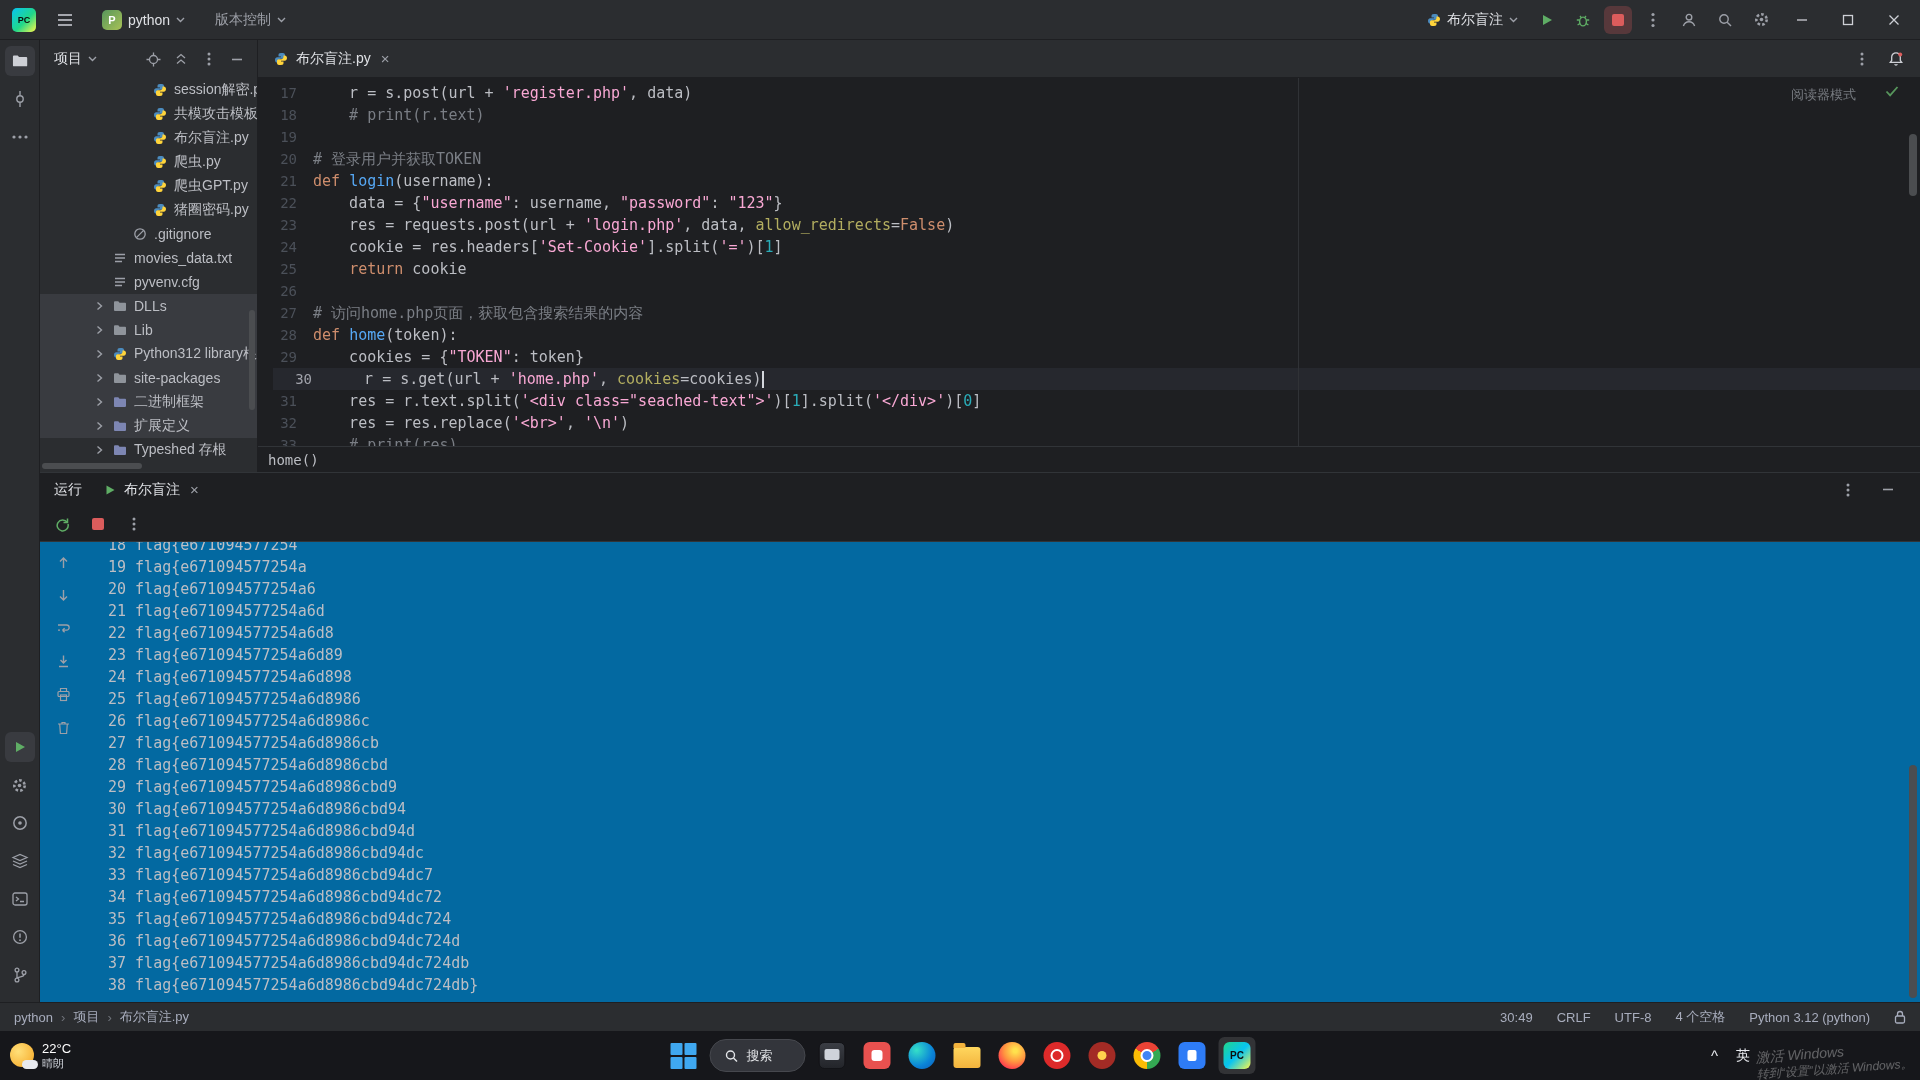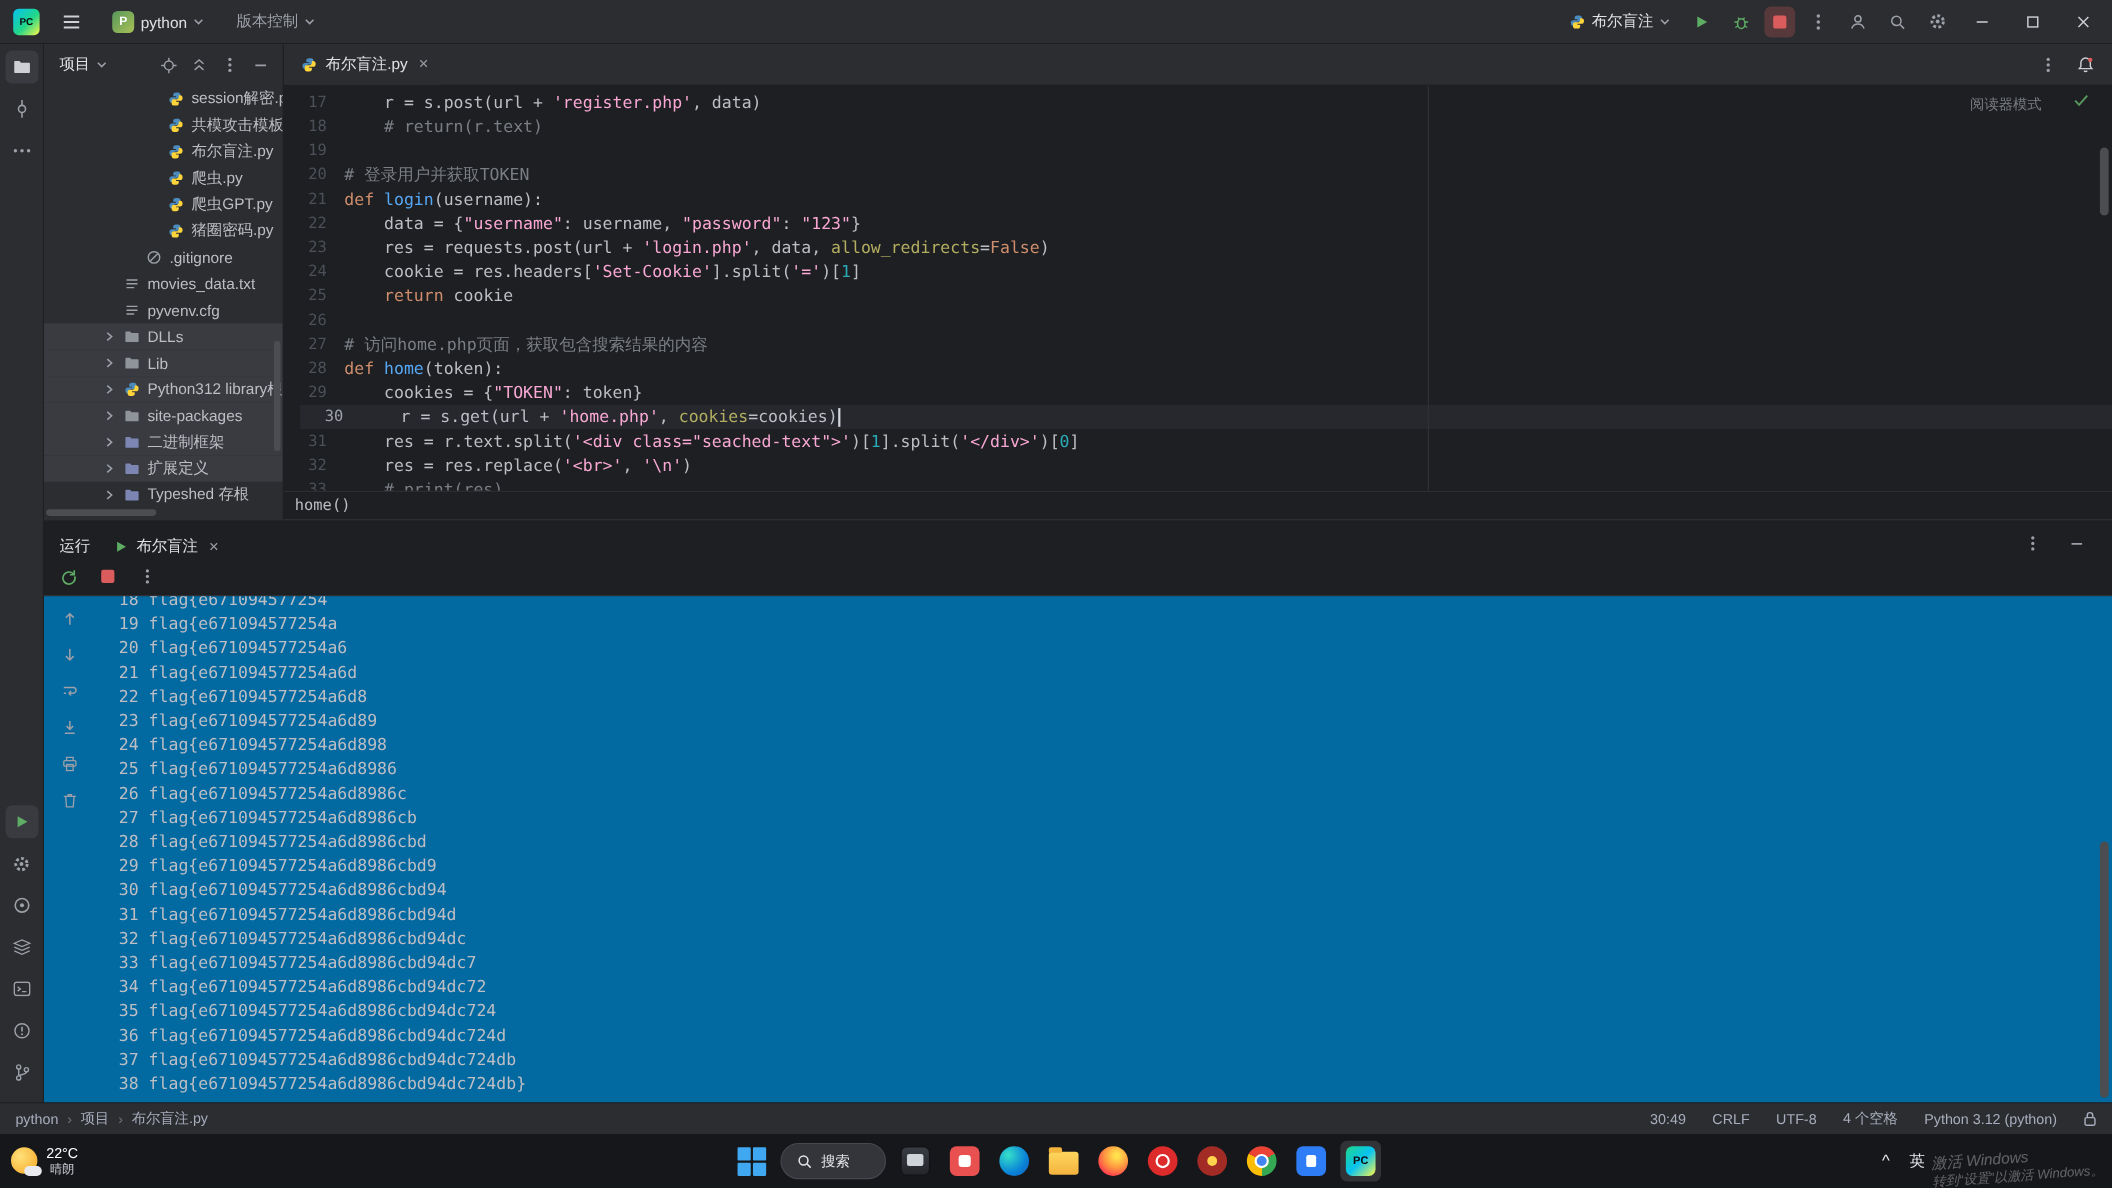--- a/index.html
+++ b/index.html
@@ -67,21 +67,21 @@
   .tk-c{color:#7a7e85;} .tk-a{color:#b3ae60;} .tk-n{color:#2aacb8;}
   .caret{display:inline-block;width:2px;height:17px;background:#d4d7dd;vertical-align:text-bottom;}
   .guide{position:absolute;top:0;bottom:0;left:1040px;width:1px;background:#303236;}
   .reader{position:absolute;top:8px;right:64px;color:#787c82;font-size:13px;
     font-family:"Liberation Sans",sans-serif;}
   .check{position:absolute;top:6px;right:20px;}
   .crumb{height:26px;background:#1e1f22;border-top:1px solid #313438;display:flex;align-items:center;
     padding-left:10px;font-family:"DejaVu Sans Mono",monospace;font-size:14px;color:#bcbec4;flex:none;}
 
   
-  .run-header{height:34px;background:#1e1f22;border-top:1px solid #313438;display:flex;align-items:flex-end;
+  .run-header{height:34px;background:#1e1f22;border-top:1px solid #313438;display:flex;align-items:center;
     padding:0 14px;gap:22px;flex:none;font-size:14px;}
   .rh-title{color:#dfe1e5;}
   .rtab{display:flex;align-items:center;gap:8px;color:#dfe1e5;}
   .rh-right{margin-left:auto;display:flex;align-items:center;gap:16px;padding-right:6px;}
   .run-toolbar{height:36px;background:#1e1f22;border-bottom:1px solid #313438;display:flex;align-items:center;
     gap:12px;padding-left:10px;flex:none;}
   .ricon{width:24px;height:24px;display:flex;align-items:center;justify-content:center;border-radius:4px;}
   .console-row{flex:1;display:flex;min-height:0;position:relative;background:#0369a1;}
   .cicons{width:46px;flex:none;display:flex;flex-direction:column;align-items:center;padding-top:8px;gap:9px;}
   .cout{flex:1;overflow:hidden;padding-left:22px;font-family:"DejaVu Sans Mono",monospace;font-size:15px;}
@@ -93,21 +93,21 @@
     padding:0 14px;font-size:13px;color:#a8adbd;flex:none;}
   .sb-left{display:flex;align-items:center;gap:8px;}
   .sb-sep{color:#6f737a;}
   .sb-right{margin-left:auto;display:flex;align-items:center;gap:24px;}
 
   
   .taskbar{height:49px;background:#16171b;position:relative;display:flex;align-items:center;flex:none;}
   .weather{position:absolute;left:10px;display:flex;align-items:center;gap:8px;}
   .sun{width:24px;height:24px;border-radius:50%;background:radial-gradient(circle at 35% 35%,#ffe07a,#f5a623);position:relative;}
   .sun::after{content:"";position:absolute;right:-4px;bottom:-2px;width:16px;height:9px;border-radius:6px;background:#e8eaef;}
-  .wtxt{display:flex;flex-direction:column;line-height:1.15;align-items:center;}
+  .wtxt{display:flex;flex-direction:column;line-height:1.15;}
   .wtemp{color:#fff;font-size:13px;}
   .wdesc{color:#c9cdd4;font-size:11px;}
   .tb-center{position:absolute;left:50%;transform:translateX(-50%);display:flex;align-items:center;gap:8px;}
   .tb-app{padding:5px;border-radius:6px;display:flex;align-items:center;justify-content:center;}
   .tb-app.active{background:rgba(255,255,255,.12);}
   .tb-start{width:27px;height:27px;display:grid;grid-template-columns:12px 12px;grid-template-rows:12px 12px;gap:2px;align-content:center;justify-content:center;}
   .tb-start span{background:#3fa8f0;display:block;border-radius:1px;}
   .search-pill{height:33px;min-width:96px;border-radius:17px;background:#33353b;border:1px solid #46484e;
     display:flex;align-items:center;gap:8px;padding:0 14px;color:#e3e5e8;font-size:13px;}
   .tbic{width:27px;height:27px;display:block;position:relative;border-radius:6px;}
@@ -538,21 +538,21 @@
                     <path d="M6.6 13.2a1.6 1.6 0 0 0 2.8 0" fill="none" stroke="#ced0d6" stroke-width="1.3"></path>
                     <circle cx="12.2" cy="3.4" r="2" fill="#db5c5c"></circle>
                   </svg>
               </span>
             </span>
           </div>
           <div class="editor">
             <span class="guide"></span>
             <div class="code">
                 <div class="cl"><span class="ln">17</span><span class="ct"><span class="tk-d">    r = s.post(url + </span><span class="tk-s">'register.php'</span><span class="tk-d">, data)</span></span></div>
-                <div class="cl"><span class="ln">18</span><span class="ct"><span class="tk-c">    # return(r.text)</span></span></div>
+                <div class="cl"><span class="ln">18</span><span class="ct"><span class="tk-c">    # print(r.text)</span></span></div>
                 <div class="cl"><span class="ln">19</span><span class="ct"></span></div>
                 <div class="cl"><span class="ln">20</span><span class="ct"><span class="tk-c"># 登录用户并获取TOKEN</span></span></div>
                 <div class="cl"><span class="ln">21</span><span class="ct"><span class="tk-k">def </span><span class="tk-f">login</span><span class="tk-d">(username):</span></span></div>
                 <div class="cl"><span class="ln">22</span><span class="ct"><span class="tk-d">    data = {</span><span class="tk-s">"username"</span><span class="tk-d">: username, </span><span class="tk-s">"password"</span><span class="tk-d">: </span><span class="tk-s">"123"</span><span class="tk-d">}</span></span></div>
                 <div class="cl"><span class="ln">23</span><span class="ct"><span class="tk-d">    res = requests.post(url + </span><span class="tk-s">'login.php'</span><span class="tk-d">, data, </span><span class="tk-a">allow_redirects</span><span class="tk-d">=</span><span class="tk-k">False</span><span class="tk-d">)</span></span></div>
                 <div class="cl"><span class="ln">24</span><span class="ct"><span class="tk-d">    cookie = res.headers[</span><span class="tk-s">'Set-Cookie'</span><span class="tk-d">].split(</span><span class="tk-s">'='</span><span class="tk-d">)[</span><span class="tk-n">1</span><span class="tk-d">]</span></span></div>
                 <div class="cl"><span class="ln">25</span><span class="ct"><span class="tk-d">    </span><span class="tk-k">return</span><span class="tk-d"> cookie</span></span></div>
                 <div class="cl"><span class="ln">26</span><span class="ct"></span></div>
                 <div class="cl"><span class="ln">27</span><span class="ct"><span class="tk-c"># 访问home.php页面，获取包含搜索结果的内容</span></span></div>
                 <div class="cl"><span class="ln">28</span><span class="ct"><span class="tk-k">def </span><span class="tk-f">home</span><span class="tk-d">(token):</span></span></div>

